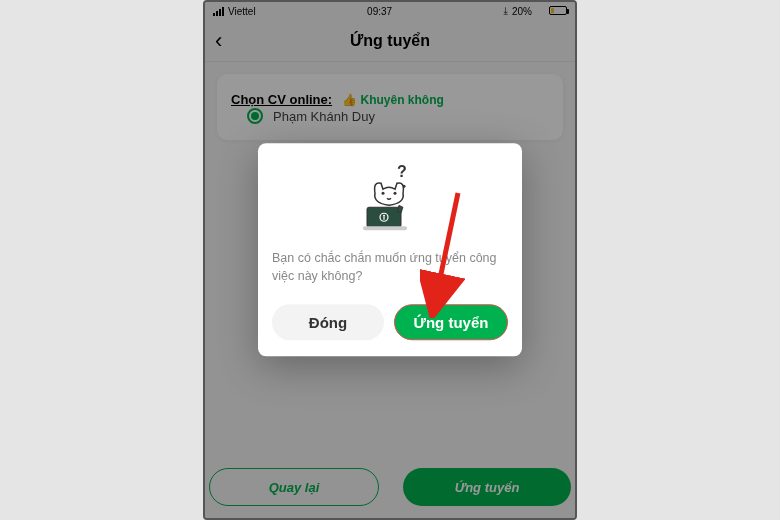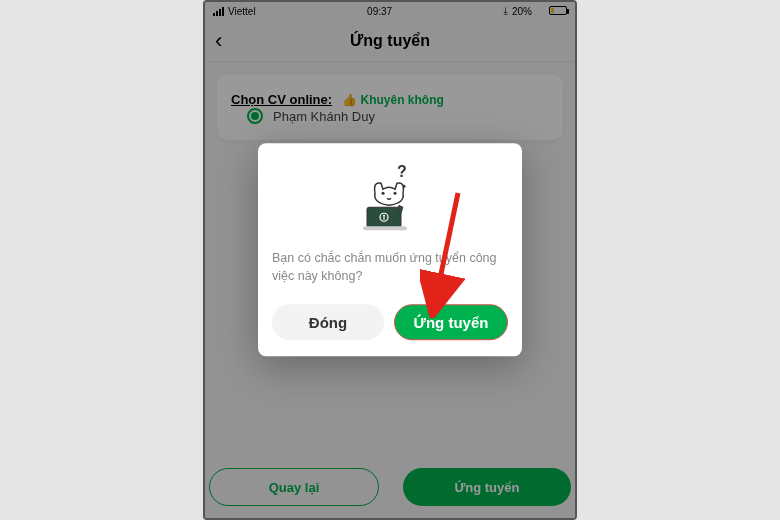--- a/index.html
+++ b/index.html
@@ -102,20 +102,21 @@
       display:flex; align-items:center; justify-content:center;
     }
     .radio-inner { width: 8px; height: 8px; background:#00b14f; border-radius:50%; }
     .cv-name { font-size: 13px; color: #444; }
     .bottom-actions {
       position: absolute;
       left: 0; right: 0; bottom: 12px;
       display: flex;
       gap: 24px;
       padding: 0 4px;
+      font-style: italic;
     }
     .btn-pill {
       flex: 1;
       height: 38px;
       border-radius: 20px;
       display: flex;
       align-items: center;
       justify-content: center;
       font-size: 13px;
       font-weight: 600;

